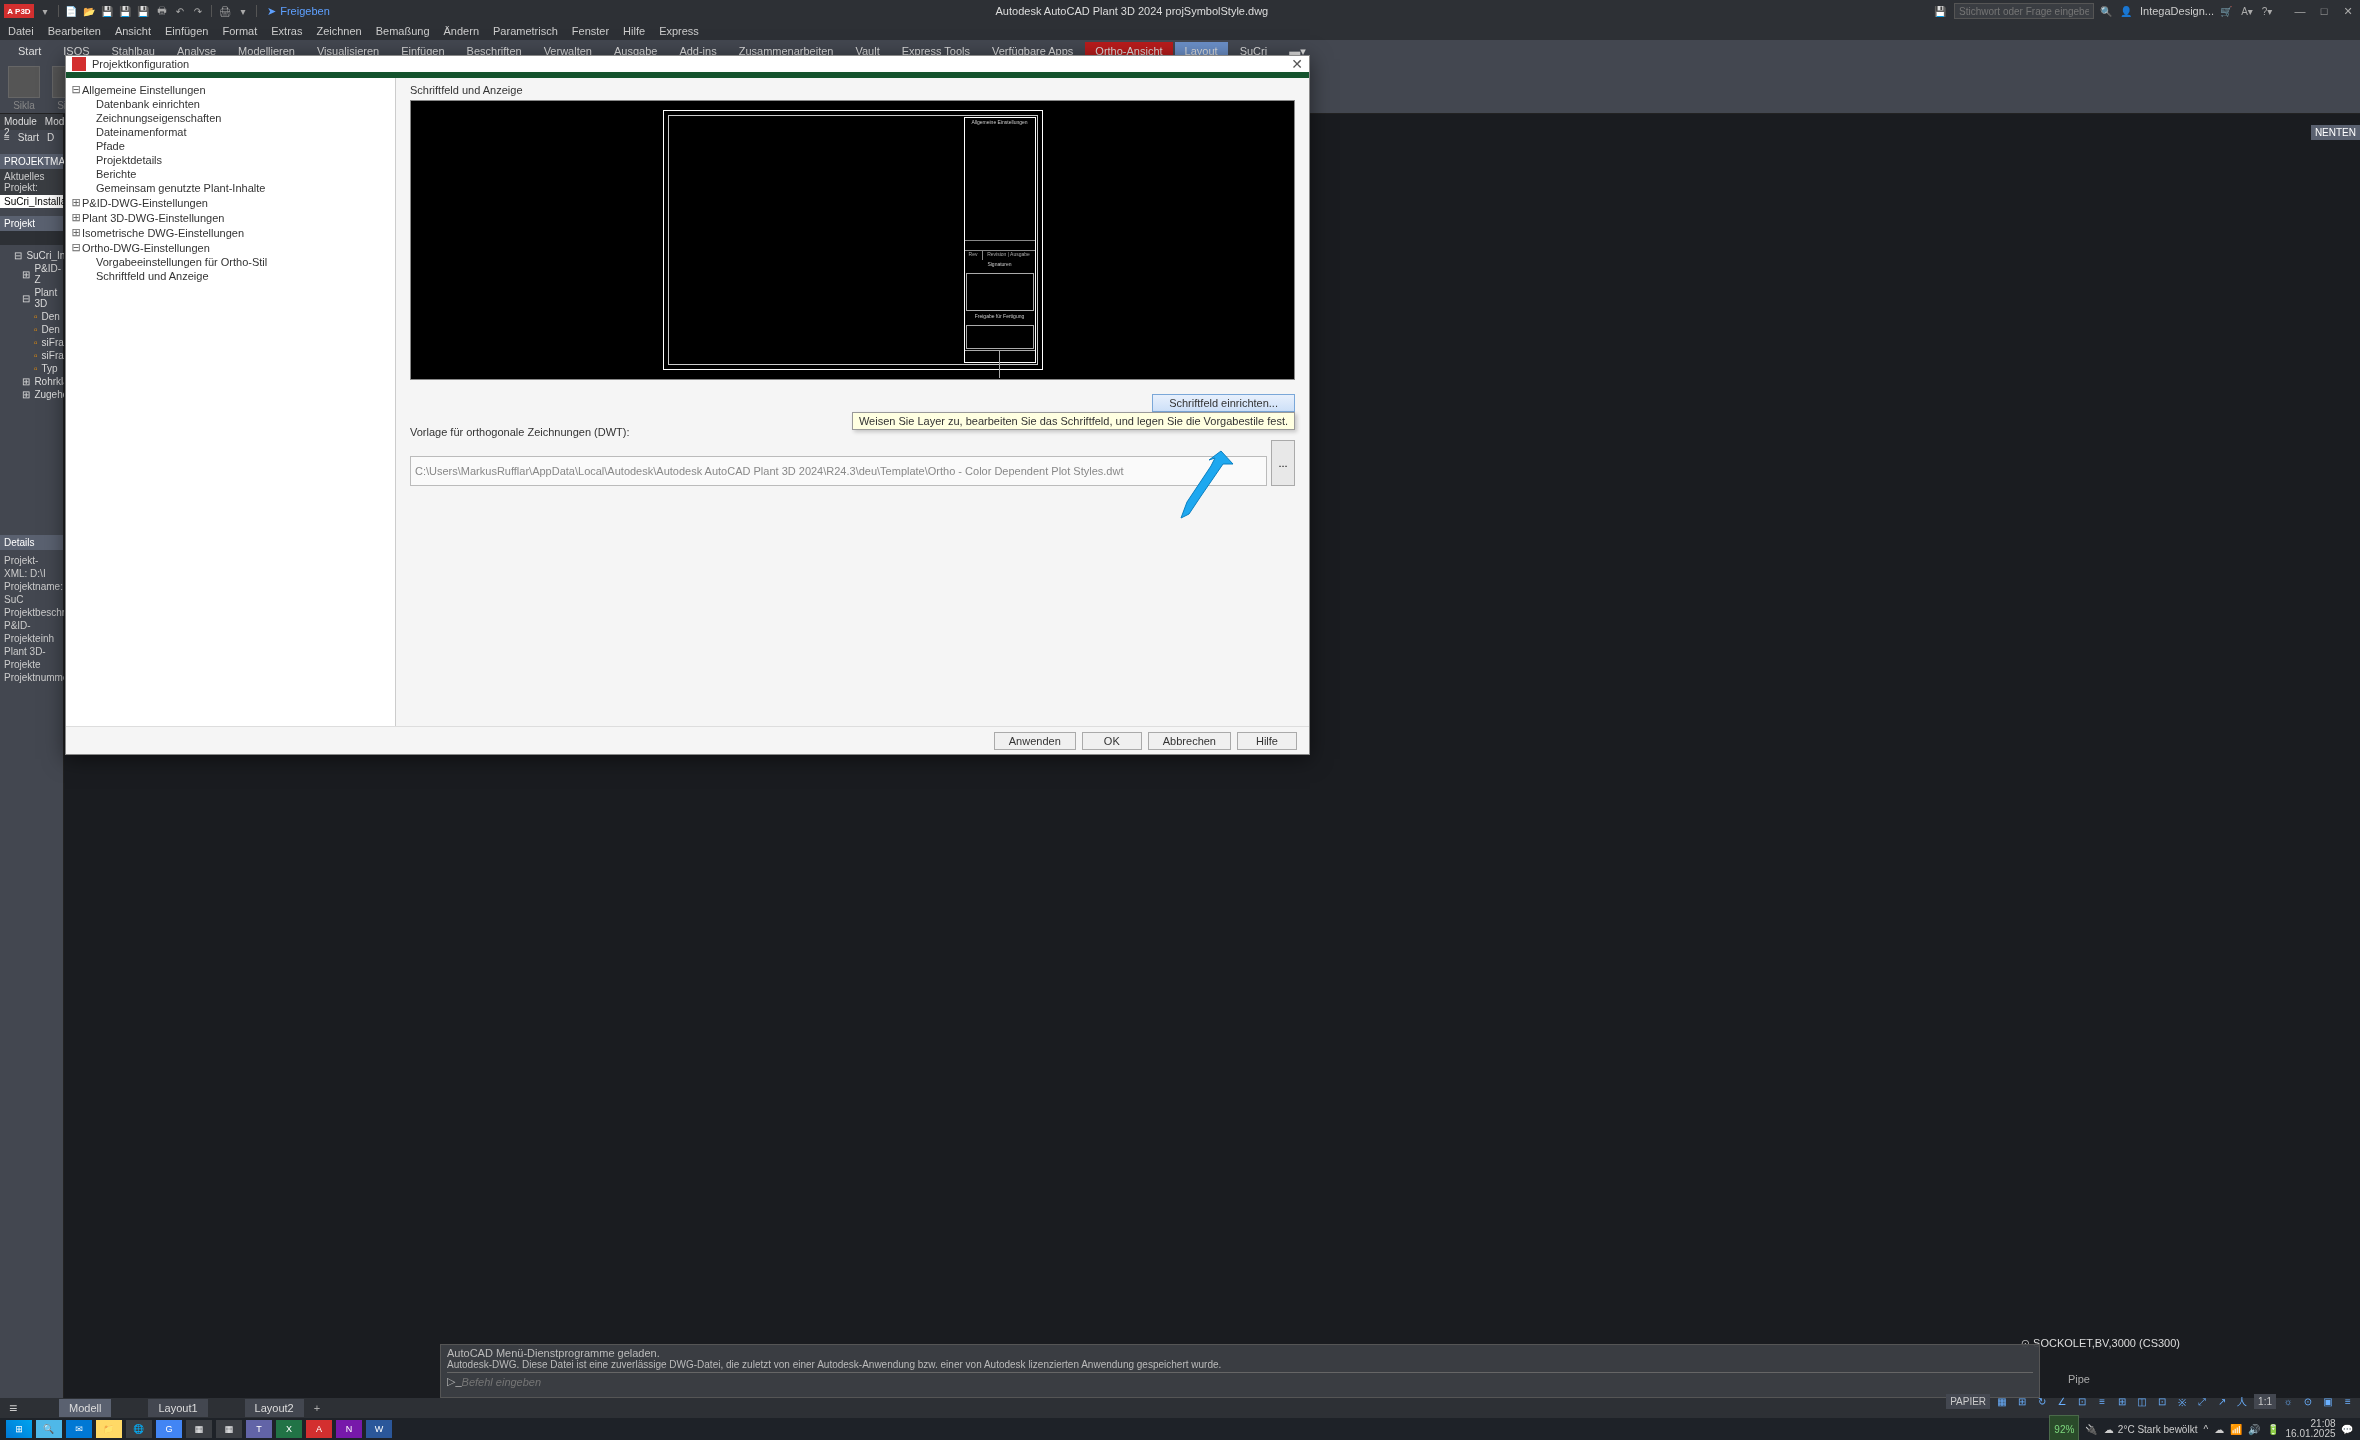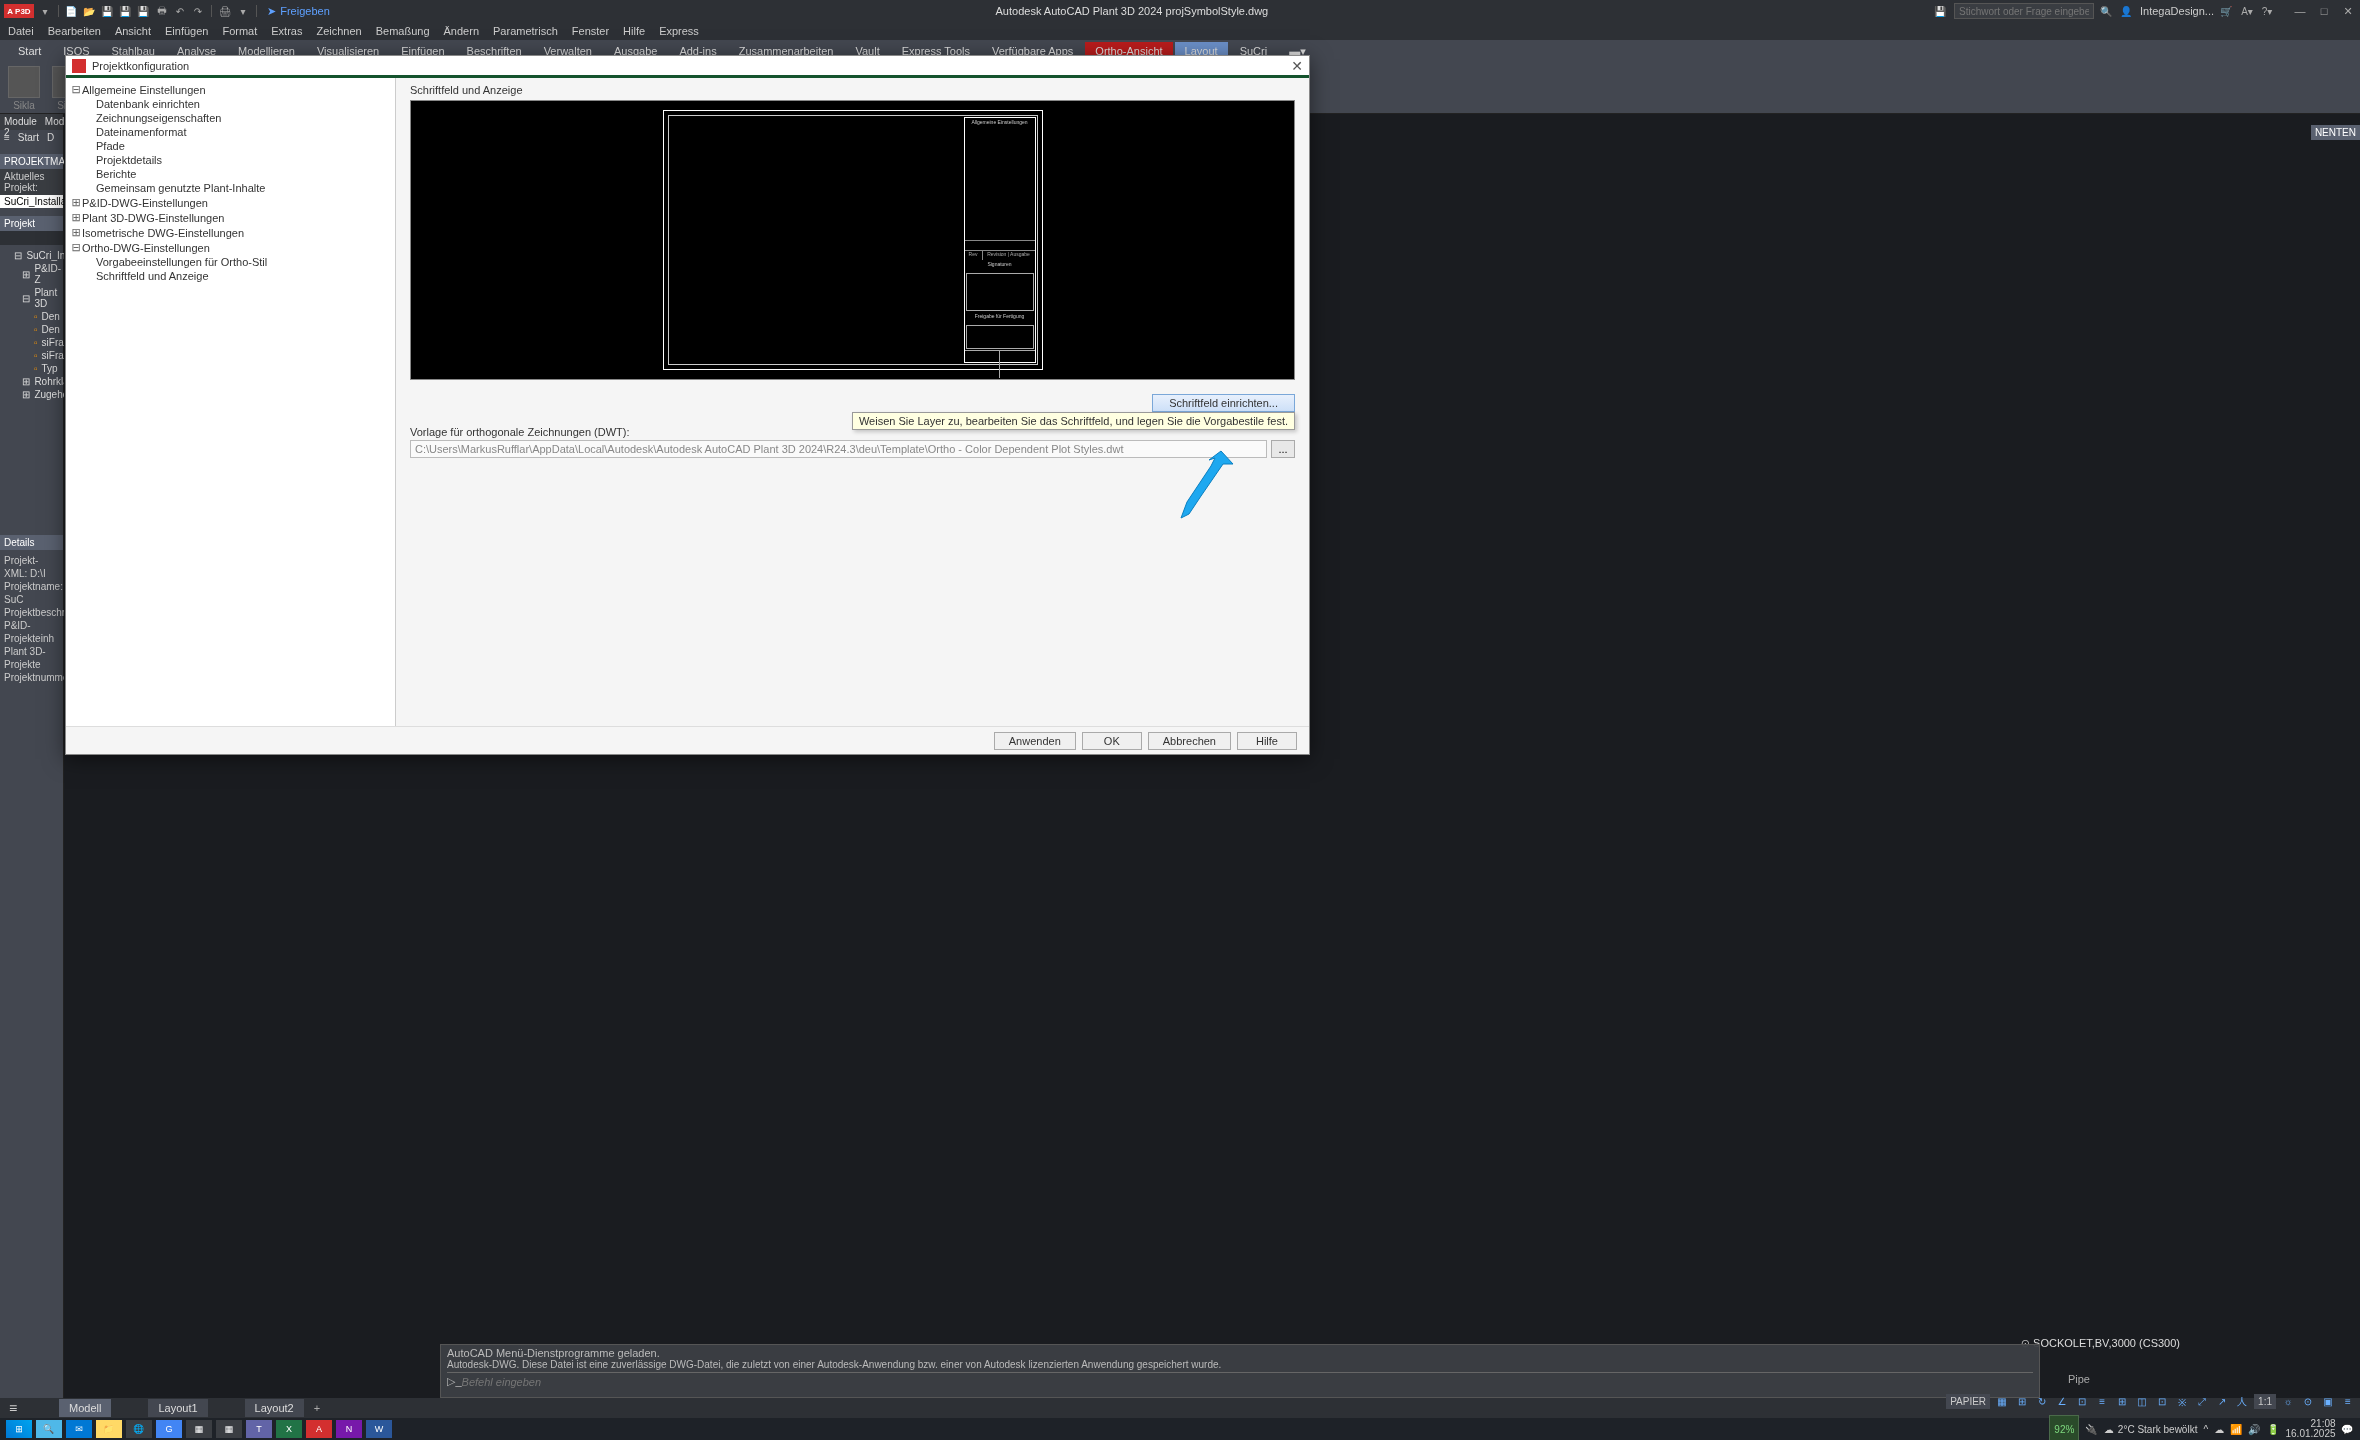--- a/index.html
+++ b/index.html
@@ -43,42 +43,42 @@
     .project-item { background: #fff; color: #000; font-size: 10px; padding: 1px 4px; }
     .tree-panel { background: #434750; padding: 4px 2px; font-size: 10px; color: #ddd; }
     .tree-item { padding: 1px 0 1px 12px; display: flex; align-items: center; gap: 4px; }
     .details-header { background: #5a6170; color: #fff; font-size: 10px; padding: 2px 4px; margin-top: 130px; }
     .details-body { background: #434750; color: #ccc; font-size: 10px; padding: 4px; line-height: 13px; }
     
     .canvas-area { flex: 1; background: #1a1c20; position: relative; }
     
     
     .dialog { position: absolute; left: 65px; top: 55px; width: 1245px; height: 700px; background: #f5f5f5; border: 1px solid #888; box-shadow: 0 4px 20px rgba(0,0,0,0.5); display: flex; flex-direction: column; z-index: 100; }
-    .dialog-titlebar { height: 22px; background: #fff; display: flex; align-items: center; padding: 0 6px; color: #333; font-size: 11px; border-bottom: 3px solid #14532d; }
+    .dialog-titlebar { height: 22px; background: #fff; display: flex; align-items: center; padding: 0 6px; color: #333; font-size: 11px; border-bottom: 6px solid #14532d; }
     .dialog-titlebar-icon { width: 14px; height: 14px; background: #d32f2f; margin-right: 6px; }
     .dialog-close { margin-left: auto; font-size: 14px; cursor: pointer; color: #555; }
     .dialog-body { flex: 1; display: flex; overflow: hidden; }
     .dialog-tree { width: 330px; background: #fff; border-right: 1px solid #ccc; padding: 4px; font-size: 11px; color: #333; overflow: auto; }
     .dtree-item { padding: 1px 0; display: flex; align-items: center; cursor: pointer; }
     .dtree-toggle { width: 12px; display: inline-block; text-align: center; color: #666; }
     .dtree-indent-1 { padding-left: 14px; }
     .dialog-content { flex: 1; background: #f5f5f5; padding: 6px 14px; display: flex; flex-direction: column; }
     .content-title { font-size: 11px; color: #333; margin-bottom: 4px; }
     .preview-area { background: #000; height: 280px; border: 1px solid #888; display: flex; align-items: center; justify-content: center; position: relative; }
     .sheet { border: 1px solid #fff; width: 380px; height: 260px; margin: 0 auto; position: relative; }
     .sheet-inner { position: absolute; inset: 4px; border: 1px solid #ccc; }
     .titleblock { position: absolute; right: 6px; top: 6px; bottom: 6px; width: 72px; border: 1px solid #fff; }
     .tb-header { height: 12px; font-size: 5px; color: #ccc; text-align: center; padding: 1px; }
     .tb-row { height: 10px; border-top: 1px solid #888; }
     .tb-block { height: 38px; border: 1px solid #aaa; margin: 1px; }
     .action-row { display: flex; justify-content: flex-end; margin-top: 14px; position: relative; }
     .setup-btn { background: linear-gradient(#e8f0fc, #cde0f8); border: 1px solid #7aa7d8; padding: 2px 16px; font-size: 11px; color: #333; cursor: pointer; }
     .template-label { font-size: 11px; color: #333; margin-top: 14px; }
     .template-input-row { display: flex; gap: 4px; margin-top: 2px; }
-    .template-input { flex: 1; background: #fafafa; border: 1px solid #bbb; padding: 2px 4px; font-size: 11px; color: #888; }
+    .template-input { flex: 1; background: #fafafa; border: 1px solid #bbb; padding: 8px 4px; font-size: 11px; color: #888; margin-top: 16px; }
     .browse-btn { width: 24px; background: #e8e8e8; border: 1px solid #aaa; font-size: 11px; cursor: pointer; }
     .tooltip { position: absolute; right: 0; top: 18px; background: #ffffe1; border: 1px solid #999; padding: 2px 6px; font-size: 11px; color: #333; white-space: nowrap; box-shadow: 2px 2px 4px rgba(0,0,0,0.2); z-index: 200; }
     .dialog-footer { height: 28px; display: flex; justify-content: flex-end; align-items: center; gap: 6px; padding: 0 12px; background: #f5f5f5; border-top: 1px solid #ddd; }
     .footer-btn { background: #f0f0f0; border: 1px solid #aaa; padding: 2px 14px; font-size: 11px; color: #333; cursor: pointer; min-width: 60px; }
     
     
     .pointer-arrow { position: absolute; right: 68px; top: 390px; width: 70px; height: 75px; z-index: 150; pointer-events: none; }
     
     
     .cmd-area { position: absolute; left: 440px; bottom: 42px; right: 320px; height: 54px; background: rgba(60,63,68,0.95); border: 1px solid #555; font-family: Consolas, monospace; font-size: 11px; color: #bbb; padding: 2px 6px; z-index: 50; }

